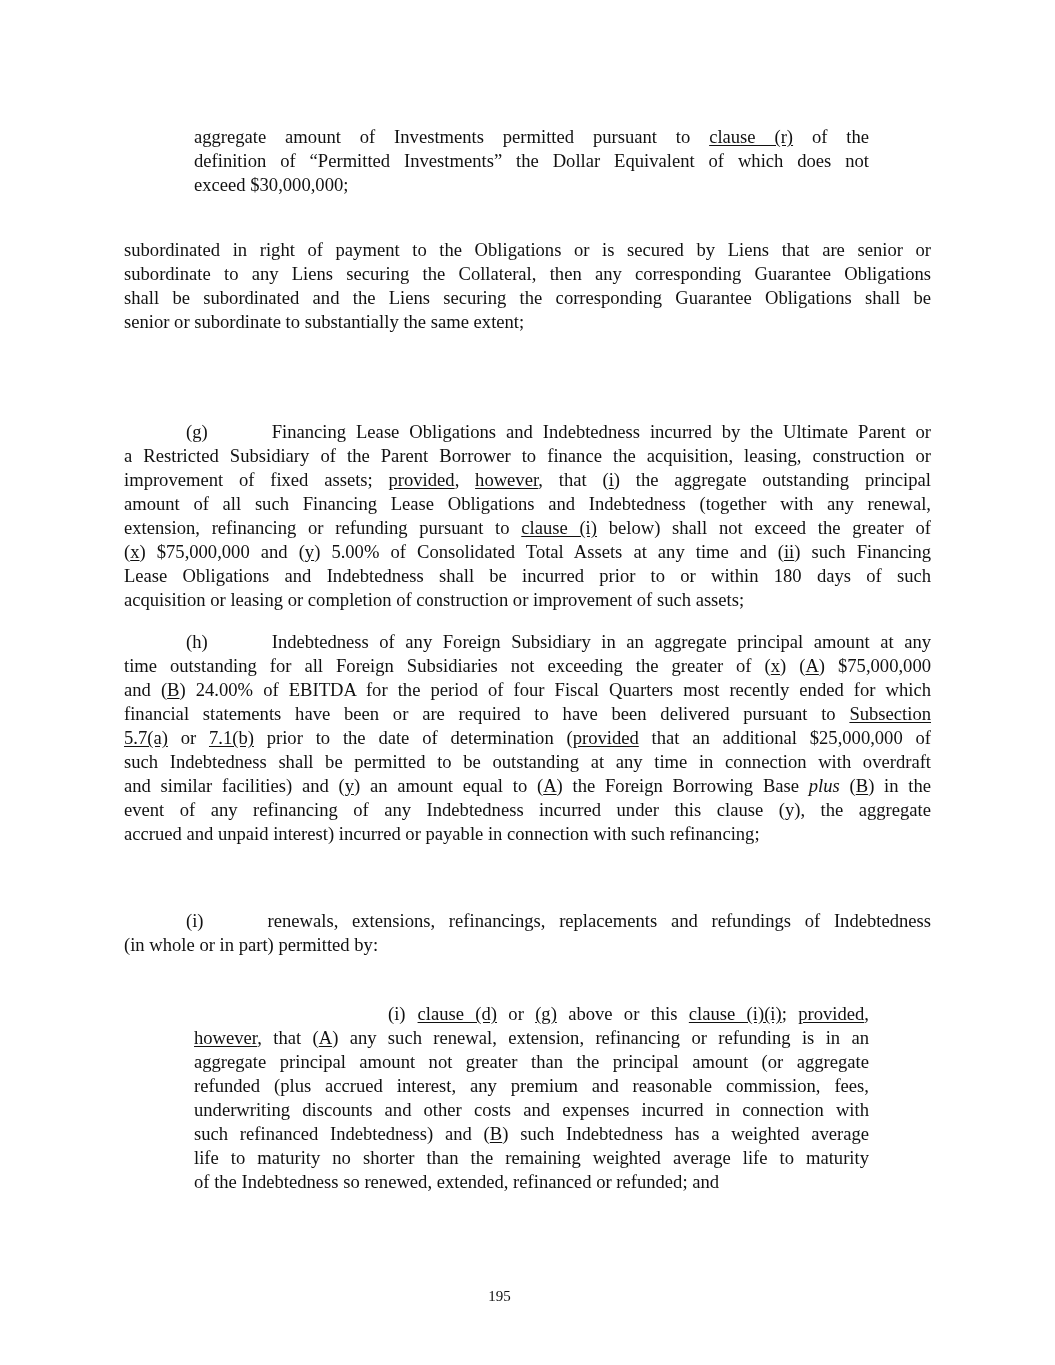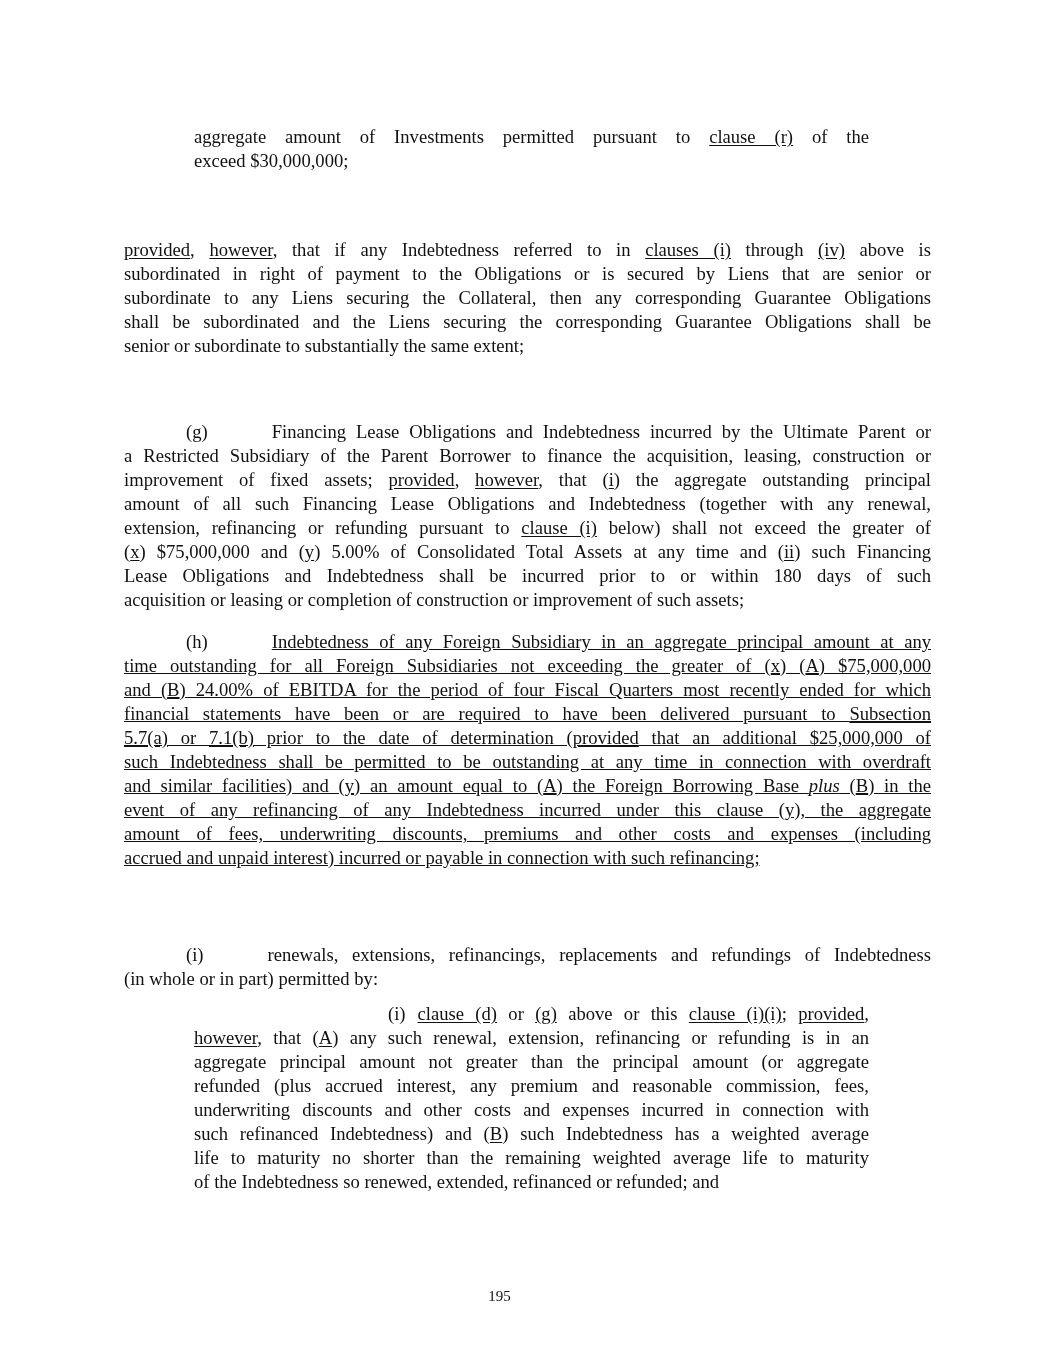--- a/index.html
+++ b/index.html
@@ -16,53 +16,52 @@
   u { text-decoration: underline; text-underline-offset: 2px; }
   .lbl { display: inline-block; }
   .page-num { position: absolute; top: 1284px; left: 0; width: 999px; text-align: center; font-size: 15px; }
 </style>
 </head>
 <body>
 
 <div>
   <div class="block inset" style="top:125px;">
       <span class="ln">aggregate amount of Investments permitted pursuant to <u>clause (r)</u> of the</span>
+      <span class="ln">definition of “Permitted Investments” the Dollar Equivalent of which does not</span>
       <span class="ln last">exceed $30,000,000;</span>
     </div>
   <div class="block full" style="top:238px;">
-      <span class="ln"><u>provided</u>, <u>however</u>, that if any Indebtedness referred to in <u>clauses (i)</u> through <u>(iv)</u> above is</span>
       <span class="ln">subordinated in right of payment to the Obligations or is secured by Liens that are senior or</span>
       <span class="ln">subordinate to any Liens securing the Collateral, then any corresponding Guarantee Obligations</span>
       <span class="ln">shall be subordinated and the Liens securing the corresponding Guarantee Obligations shall be</span>
       <span class="ln last">senior or subordinate to substantially the same extent;</span>
     </div>
   <div class="block full" style="top:420px;">
       <span class="ln" style="padding-left: 62px;"><span class="lbl" style="margin-right: 64px;">(g)</span>Financing Lease Obligations and Indebtedness incurred by the Ultimate Parent or</span>
       <span class="ln">a Restricted Subsidiary of the Parent Borrower to finance the acquisition, leasing, construction or</span>
       <span class="ln">improvement of fixed assets; <u>provided</u>, <u>however</u>, that (<u>i</u>) the aggregate outstanding principal</span>
       <span class="ln">amount of all such Financing Lease Obligations and Indebtedness (together with any renewal,</span>
       <span class="ln">extension, refinancing or refunding pursuant to <u>clause (i)</u> below) shall not exceed the greater of</span>
       <span class="ln">(<u>x</u>) $75,000,000 and (<u>y</u>) 5.00% of Consolidated Total Assets at any time and (<u>ii</u>) such Financing</span>
       <span class="ln">Lease Obligations and Indebtedness shall be incurred prior to or within 180 days of such</span>
       <span class="ln last">acquisition or leasing or completion of construction or improvement of such assets;</span>
     </div>
-  <div class="block full" style="top:630px;text-decoration:underline;">
+  <div class="block full" style="top:630px;">
       <span class="ln" style="padding-left: 62px;"><span class="lbl" style="margin-right: 64px;">(h)</span>Indebtedness of any Foreign Subsidiary in an aggregate principal amount at any</span>
       <span class="ln">time outstanding for all Foreign Subsidiaries not exceeding the greater of (<u>x</u>) (<u>A</u>) $75,000,000</span>
       <span class="ln">and (<u>B</u>) 24.00% of EBITDA for the period of four Fiscal Quarters most recently ended for which</span>
       <span class="ln">financial statements have been or are required to have been delivered pursuant to <u>Subsection</u></span>
       <span class="ln"><u>5.7(a)</u> or <u>7.1(b)</u> prior to the date of determination (<u>provided</u> that an additional $25,000,000 of</span>
       <span class="ln">such Indebtedness shall be permitted to be outstanding at any time in connection with overdraft</span>
       <span class="ln">and similar facilities) and (<u>y</u>) an amount equal to (<u>A</u>) the Foreign Borrowing Base <i>plus</i> (<u>B</u>) in the</span>
       <span class="ln">event of any refinancing of any Indebtedness incurred under this clause&nbsp;(y), the aggregate</span>
-      <span class="ln">amount of fees, underwriting discounts, premiums and other costs and expenses (including</span>
       <span class="ln last">accrued and unpaid interest) incurred or payable in connection with such refinancing;</span>
     </div>
   <div class="block full" style="top:909px;">
-      <span class="ln" style="padding-left: 62px; margin-top: 34px;"><span class="lbl" style="margin-right: 64px;">(i)</span>renewals, extensions, refinancings, replacements and refundings of Indebtedness</span>
+      <span class="ln" style="padding-left: 62px;"><span class="lbl" style="margin-right: 64px;">(i)</span>renewals, extensions, refinancings, replacements and refundings of Indebtedness</span>
       <span class="ln last">(in whole or in part) permitted by:</span>
     </div>
   <div class="block inset" style="top:1002px;">
       <span class="ln" style="padding-left: 194px;"><span class="lbl" style="margin-right: 12px;">(i)</span><u>clause (d)</u> or <u>(g)</u> above or this <u>clause (i)(i)</u>; <u>provided</u>,</span>
       <span class="ln"><u>however</u>, that (<u>A</u>) any such renewal, extension, refinancing or refunding is in an</span>
       <span class="ln">aggregate principal amount not greater than the principal amount (or aggregate</span>
       <span class="ln">refunded (plus accrued interest, any premium and reasonable commission, fees,</span>
       <span class="ln">underwriting discounts and other costs and expenses incurred in connection with</span>
       <span class="ln">such refinanced Indebtedness) and (<u>B</u>) such Indebtedness has a weighted average</span>
       <span class="ln">life to maturity no shorter than the remaining weighted average life to maturity</span>

